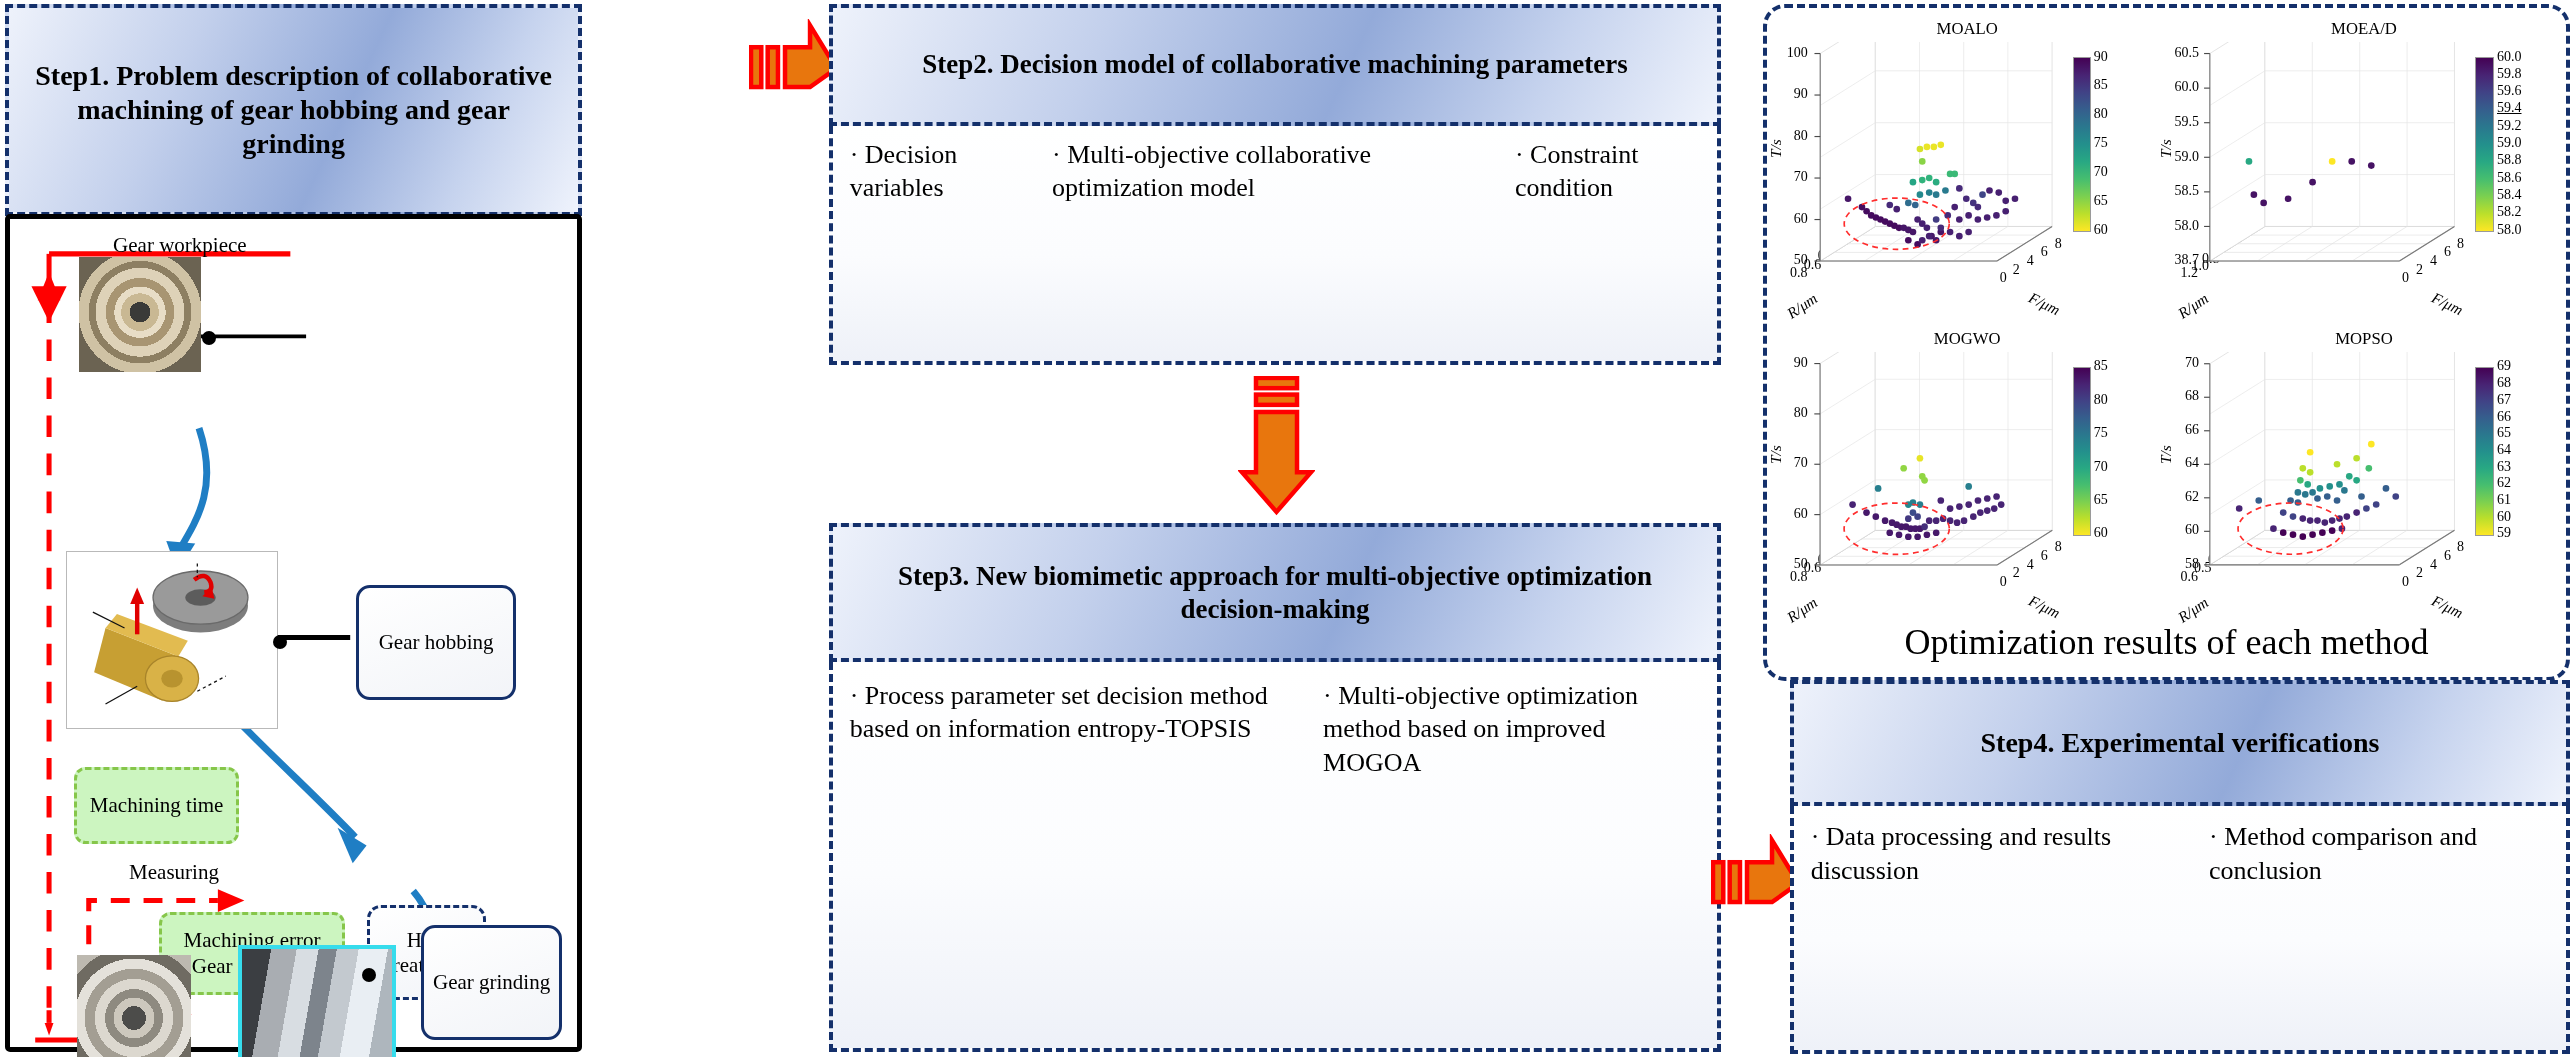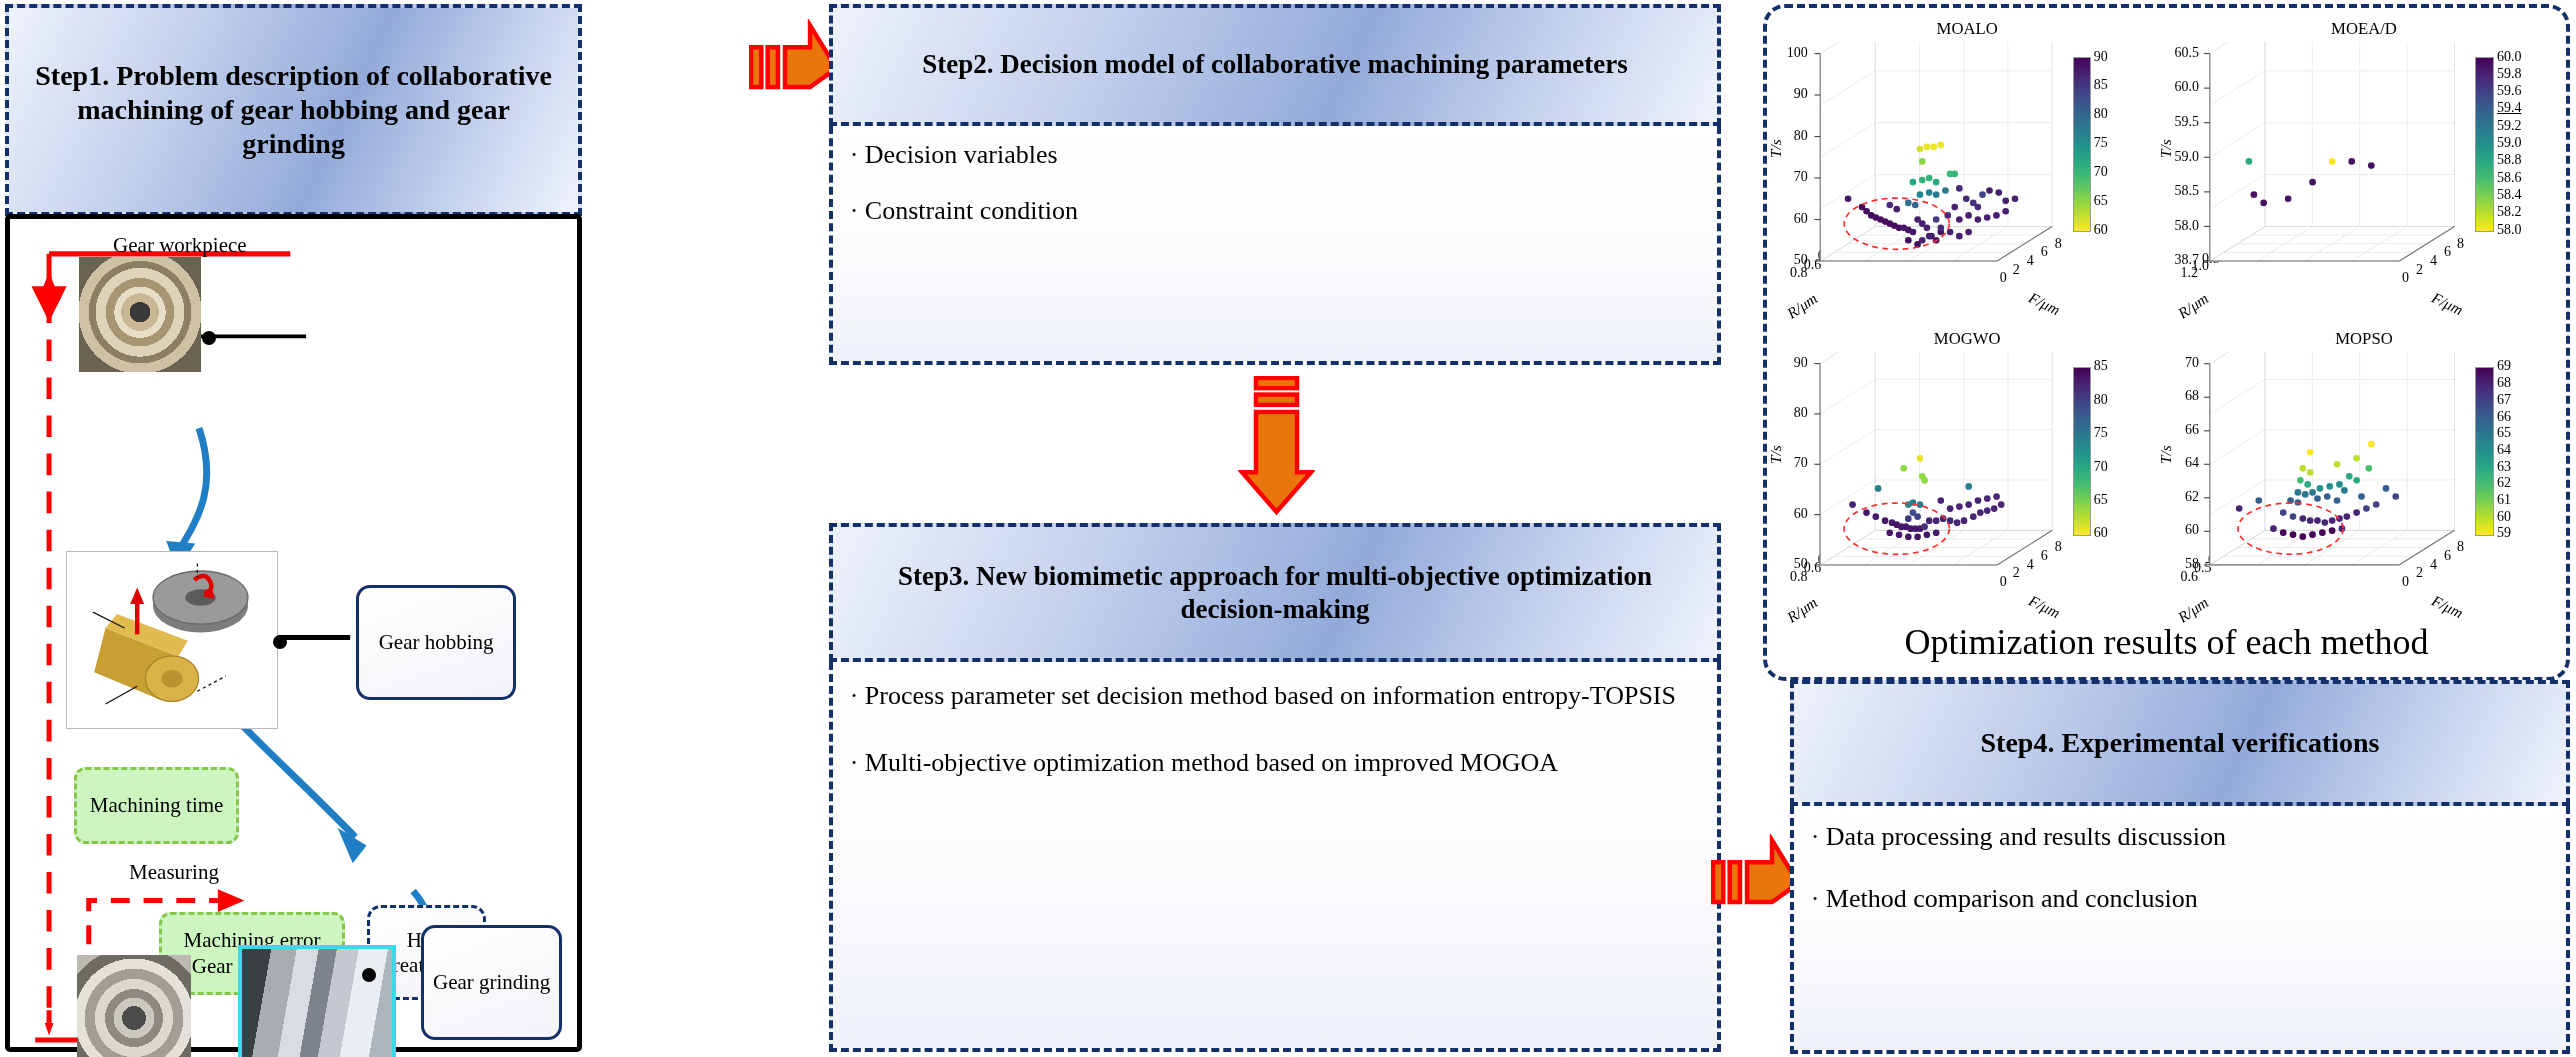--- a/index.html
+++ b/index.html
@@ -12,21 +12,21 @@
     box-sizing:border-box;
     border:4.5px dashed #14306b;
     background:linear-gradient(115deg,#eef2fb 0%,#c3d0ec 30%,#93aad9 58%,#c6d3ee 80%,#eff3fc 100%);
     display:flex;align-items:center;justify-content:center;text-align:center;
     font-weight:bold;color:#000;line-height:1.22;
   }
   .body{
     box-sizing:border-box;
     border:4.5px dashed #14306b;border-top:none;
     background:linear-gradient(180deg,#ffffff 0%,#fbfcfe 55%,#eef1f8 100%);
-    display:flex;flex-direction:column;
+    display:flex;flex-direction:row;justify-content:center;
   }
   .bullet{color:#000;line-height:1.3;padding:0 16.7px;}
 
   
   #step1{left:5.1px;top:3.8px;width:577px;height:212px;}
   #step1 .hdr{width:100%;height:100%;font-size:28px;padding:2.6px 18px;}
   #s1-chart{
     position:absolute;left:5.1px;top:214px;width:577px;height:838px;
     box-sizing:border-box;border:5.8px solid #000;border-radius:5.1px;background:#fff;
   }
@@ -195,20 +195,21 @@
     <rect x="29" y="44" width="16" height="62"></rect>
     <path d="M56,44 L95,44 L95,10 L136,77 L95,106 L56,106 z"></path>
   </g>
 </svg>
 
 <div class="panel" id="step2">
   <div class="hdr">Step2. Decision model of collaborative machining parameters</div>
 </div>
 <div class="panel body" id="step2b">
   <div class="bullet">· Decision variables</div>
+  <div class="bullet">· Multi-objective collaborative optimization model</div>
   <div class="bullet">· Constraint condition</div>
 </div>
 
 <svg class="conn" style="left:1238px;top:376px;width:77px;height:141px;" viewBox="0 0 120 220">
   <g stroke="#ff0000" stroke-width="7" fill="#e8760d">
     <rect x="28" y="3" width="64" height="16"></rect>
     <rect x="28" y="29" width="64" height="16"></rect>
     <path d="M28,56 L28,150 L6,150 L60,212 L114,150 L92,150 L92,56 z"></path>
   </g>
 </svg>

